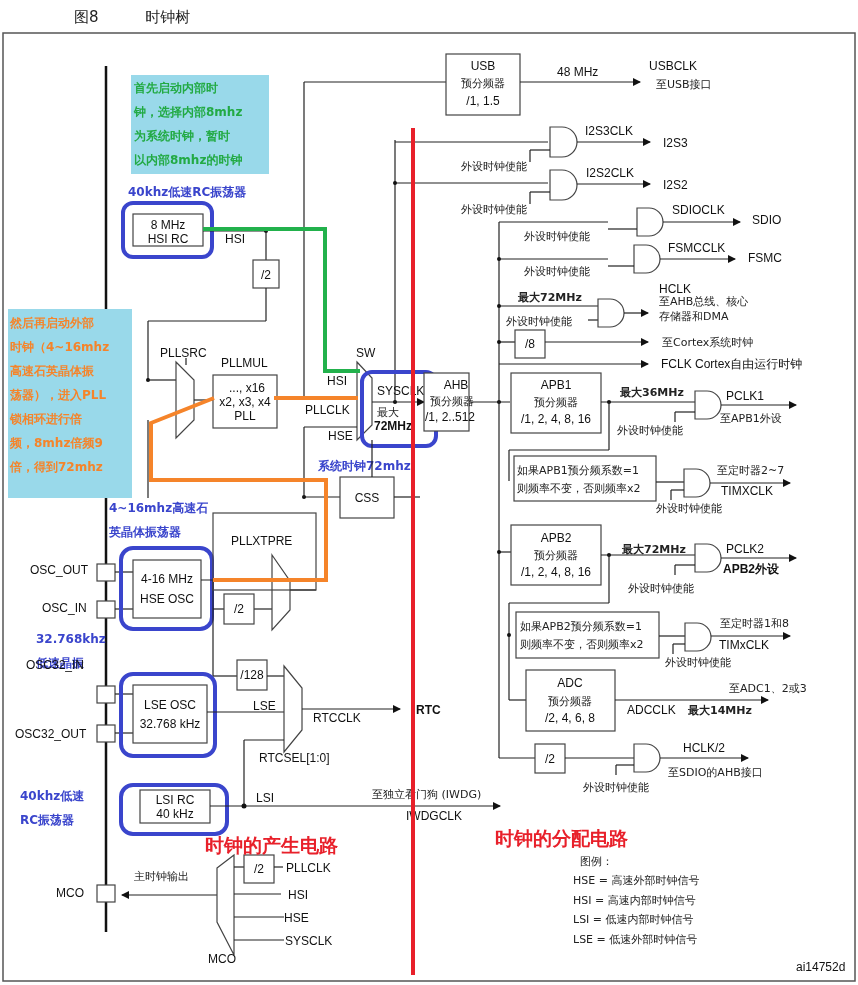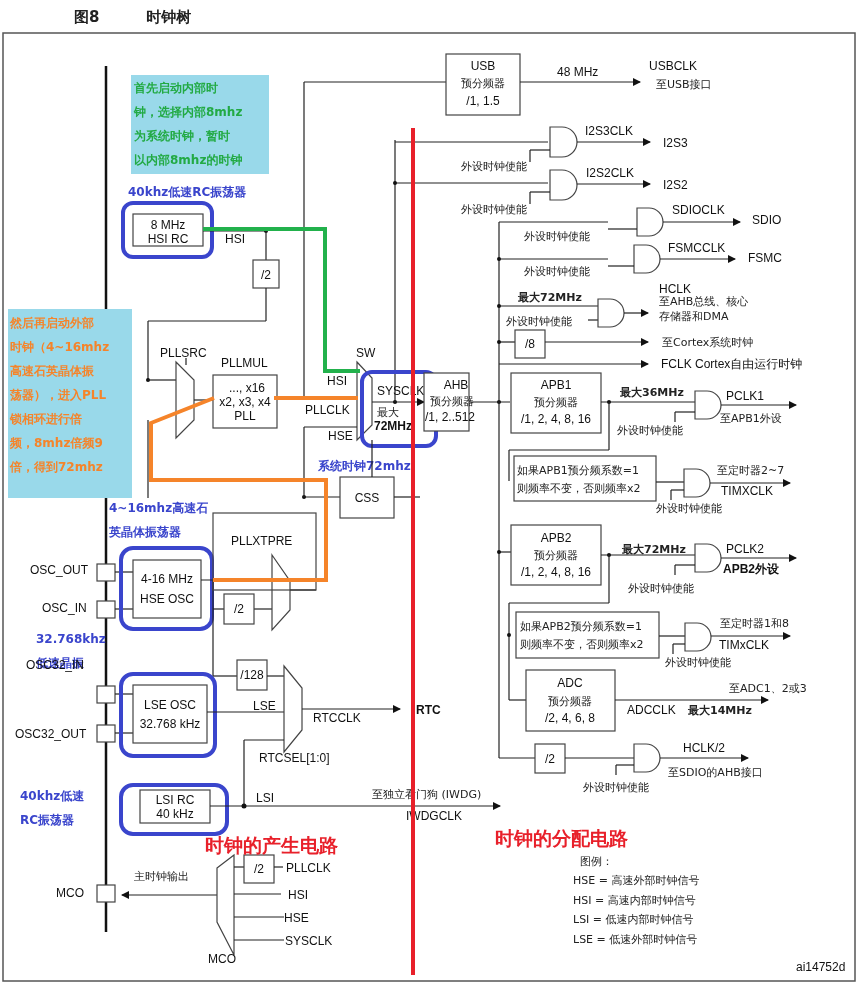--- a/index.html
+++ b/index.html
@@ -1,18 +1,18 @@
 <!DOCTYPE html>
 <html><head>
 <meta charset="utf-8">
 <style>
   html,body{margin:0;padding:0;background:#fff;}
   body{width:858px;height:985px;position:relative;overflow:hidden;font-family:"DejaVu Sans","Liberation Sans",sans-serif;}
   #fig-caption{position:absolute;left:74px;top:8px;font-size:15px;color:#222;font-family:"DejaVu Sans",sans-serif;}
-  #fig-caption span{margin-right:42px;font-weight:bold;}
+  #fig-caption span{margin-right:42px;}
   svg{position:absolute;left:0;top:0;}
   .t{font-family:"Liberation Sans","DejaVu Sans",sans-serif;font-size:12px;fill:#111;}
   .tc{font-family:"DejaVu Sans",sans-serif;font-size:11px;fill:#222;}
   .b{font-weight:bold;}
   .ln{stroke:#222;stroke-width:1.2;fill:none;}
   .box{stroke:#444;stroke-width:1.2;fill:#fff;}
   .dot{fill:#111;}
   .arrow{fill:#111;}
   .note-blue{font-family:"DejaVu Sans",sans-serif;font-size:12px;font-weight:bold;fill:#3a45cc;}
   .note-green{font-family:"DejaVu Sans",sans-serif;font-size:12px;font-weight:bold;fill:#22aa44;}

